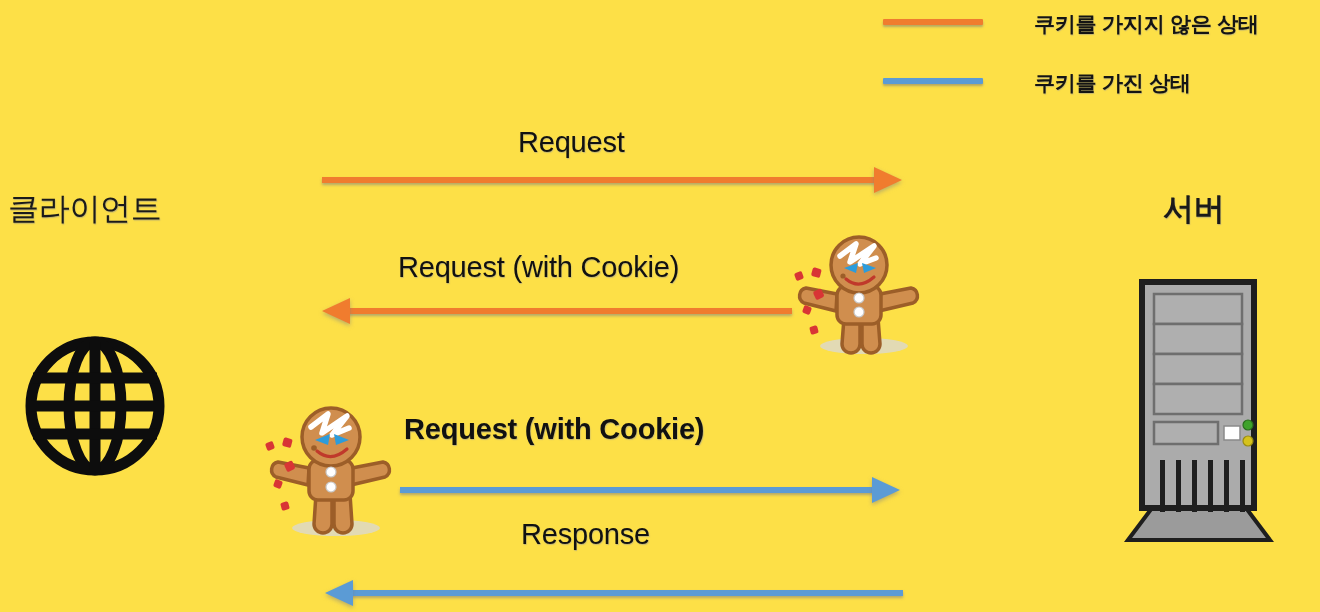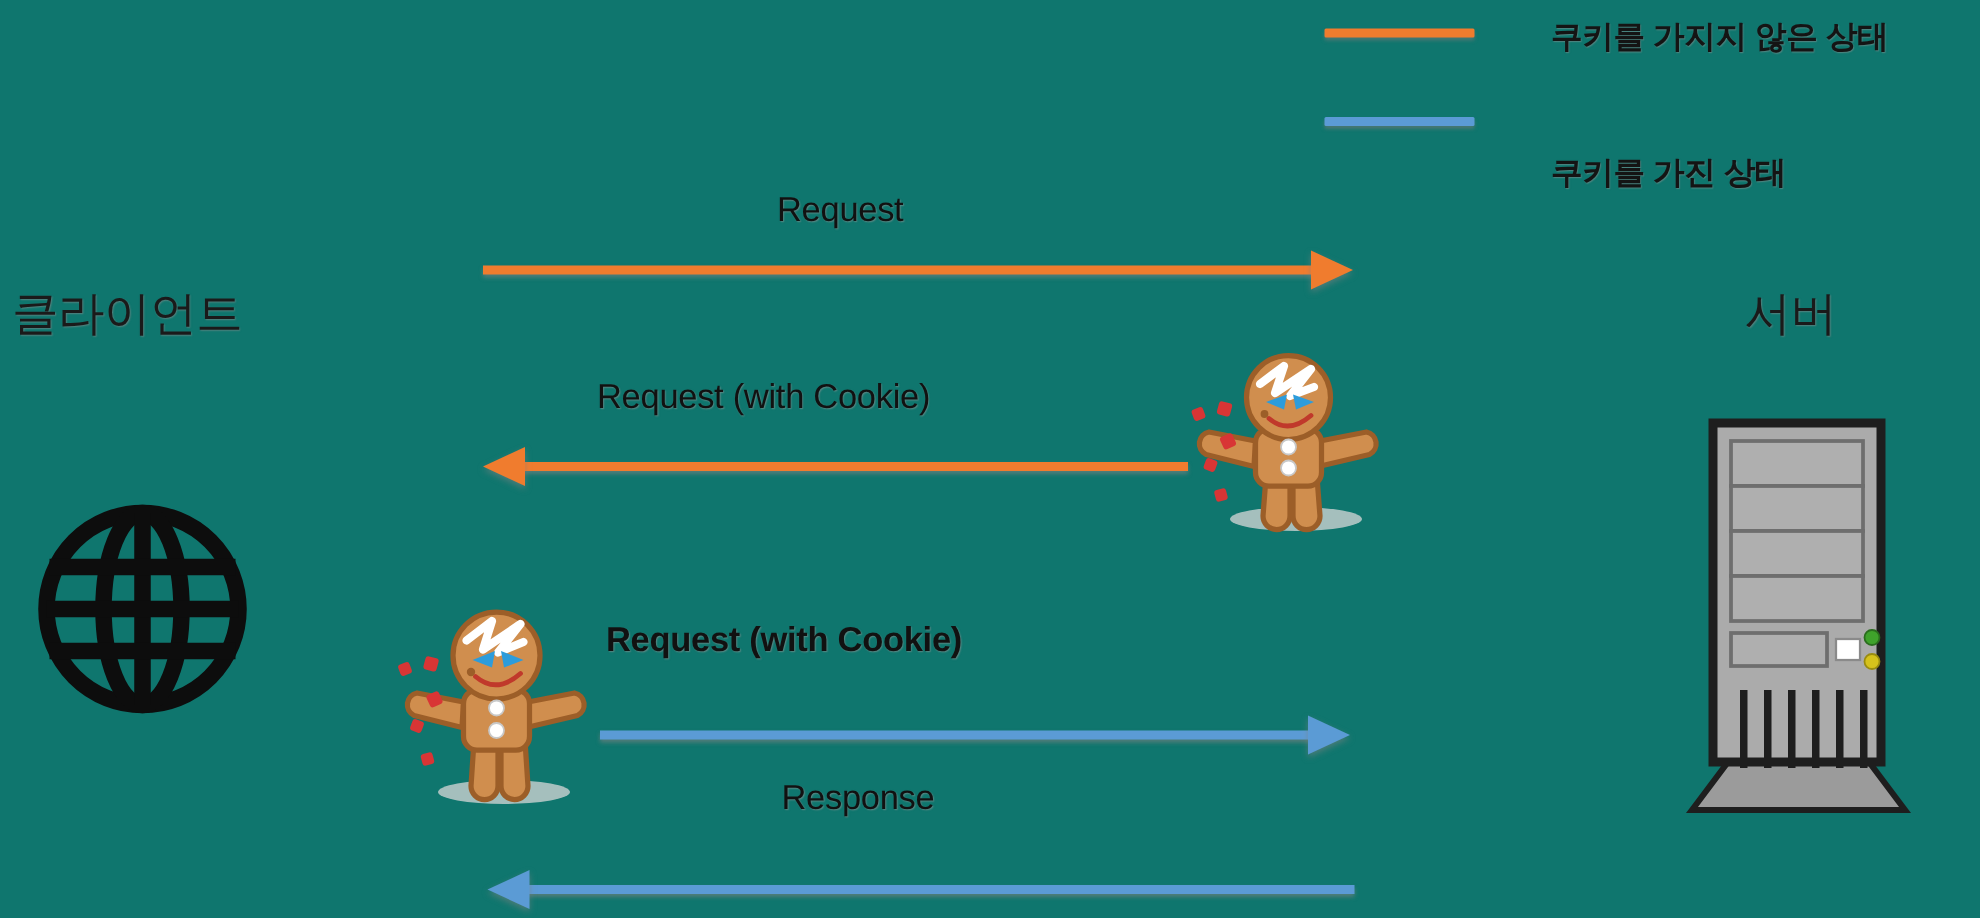--- a/index.html
+++ b/index.html
@@ -7,36 +7,36 @@
     padding: 0;
     background: #ffffff;
   }
   body {
     font-family: "Liberation Sans", sans-serif;
   }
   #canvas {
     position: relative;
     width: 1320px;
     height: 612px;
-    background: #0f766e;
+    background: #fde047;
     overflow: hidden;
   }
   .abs { position: absolute; }
 
   
   .node-label {
     font-size: 31px;
     color: #1a1a1a;
     font-weight: 400;
     letter-spacing: -0.3px;
     white-space: nowrap;
     text-shadow: 0.6px 0.9px 1.1px rgba(140,140,140,0.55);
   }
   .arrow-label {
-    font-size: 23px;
+    font-size: 29px;
     color: #111111;
     font-weight: 400;
     white-space: nowrap;
     letter-spacing: -0.2px;
     text-shadow: 0.6px 0.9px 1.0px rgba(150,150,150,0.55);
   }
   .legend-label {
     font-size: 21px;
     color: #141414;
     font-weight: 700;
@@ -91,41 +91,41 @@
 
   <div class="abs" style="left:883px; top:10px;">
 
     <div class="abs" style="left:0px; top:0px;">
       <div class="abs legend-line" style="left:0px; top:9px; width:100px; background:#F07C2E;"></div>
       <div class="abs legend-label" style="left:151px; top:0px;">쿠키를 가지지 않은 상태</div>
     </div>
 
     <div class="abs" style="left:0px; top:59px;">
       <div class="abs legend-line" style="left:0px; top:9px; width:100px; background:#5B9BD5;"></div>
-      <div class="abs legend-label" style="left:151px; top:0px;margin-top:32px;">쿠키를 가진 상태</div>
+      <div class="abs legend-label" style="left:151px; top:0px;">쿠키를 가진 상태</div>
     </div>
 
   </div>
 
   <div class="abs node-label" style="left:8px; top:188px;">클라이언트</div>
 
   <div class="abs" style="left:24px; top:332px;">
     <svg class="globe-svg" width="142" height="148" viewBox="0 0 142 148" aria-hidden="true">
       <g fill="none" stroke="#0d0d0d" stroke-width="11">
         <circle cx="71" cy="74" r="64"></circle>
         <ellipse cx="71" cy="74" rx="26" ry="64"></ellipse>
         <line x1="71" y1="10" x2="71" y2="138"></line>
         <line x1="9" y1="46" x2="133" y2="46"></line>
         <line x1="7" y1="74" x2="135" y2="74"></line>
         <line x1="9" y1="102" x2="133" y2="102"></line>
       </g>
     </svg>
   </div>
 
-  <div class="abs node-label" style="left:1163px; top:188px;">서버</div>
+  <div class="abs node-label" style="left:1163px; top:188px;font-weight:bold;">서버</div>
 
   <div class="abs" style="left:1118px; top:278px;">
     <svg class="server-svg" width="160" height="268" viewBox="0 0 160 268" aria-hidden="true">
 
       <polygon points="10,262 40,222 122,222 152,262" fill="#9B9B9B" stroke="#1e1e1e" stroke-width="4"></polygon>
 
       <rect x="24" y="4" width="112" height="226" fill="#ABABAB" stroke="#1e1e1e" stroke-width="6"></rect>
 
       <g fill="#AFAFAF" stroke="#6e6e6e" stroke-width="2.5">
         <rect x="36" y="16" width="88" height="30"></rect>

